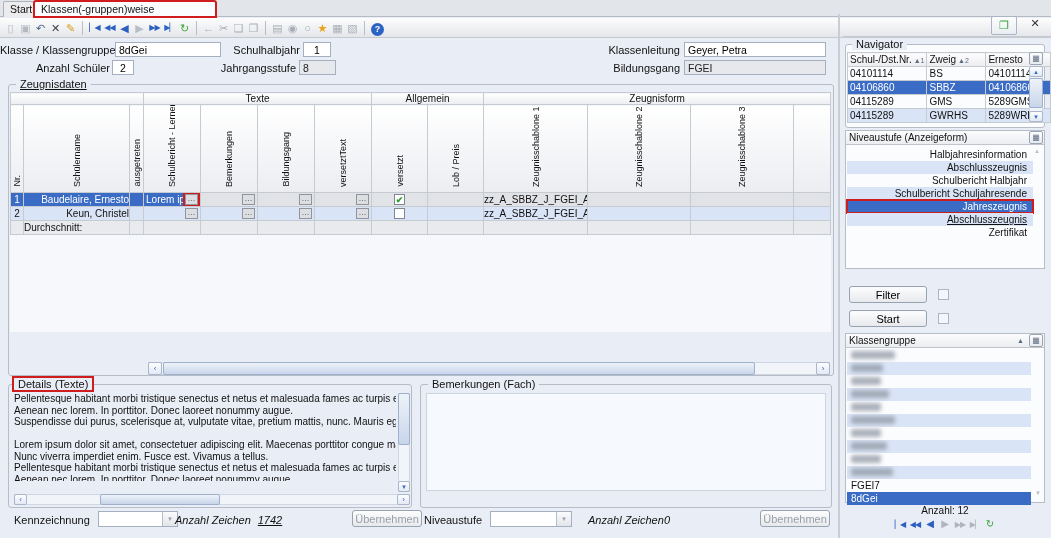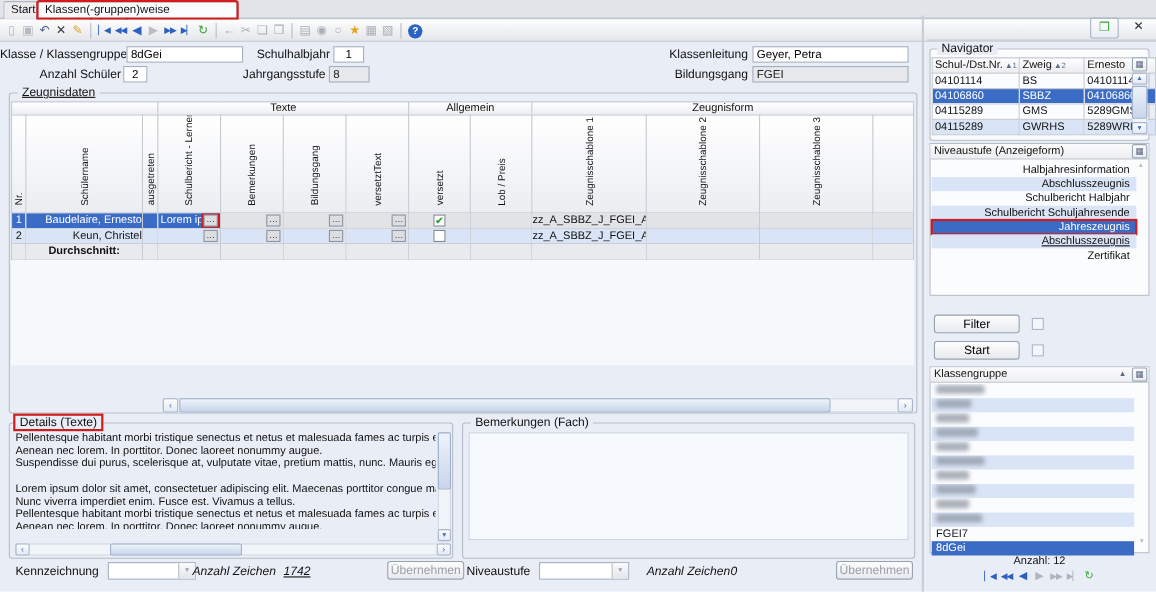--- a/index.html
+++ b/index.html
@@ -223,21 +223,21 @@
             <td class="ralt"><span style="padding-left: 2px;"></span><span class="dots">…</span></td>
             <td class="ralt tcenter"><span class="cb"></span></td>
             <td class="ralt"></td>
             <td class="ralt tcenter">zz_A_SBBZ_J_FGEI_A4</td>
             <td class="ralt tcenter"></td>
             <td class="ralt tcenter"></td>
             <td class="ralt"></td>
           </tr>
           <tr>
             <td class="rsum"></td>
-            <td class="rsum" style="text-align: center; font-weight: bold; padding-right: 0;">Durchschnitt:</td>
+            <td class="rsum" style="text-align: left; font-weight: normal; padding-right: 0;">Durchschnitt:</td>
             <td class="rsum"></td>
             <td class="rsum"></td>
             <td class="rsum"></td>
             <td class="rsum"></td>
             <td class="rsum"></td>
             <td class="rsum"></td>
             <td class="rsum"></td>
             <td class="rsum"></td>
             <td class="rsum"></td>
             <td class="rsum"></td>

